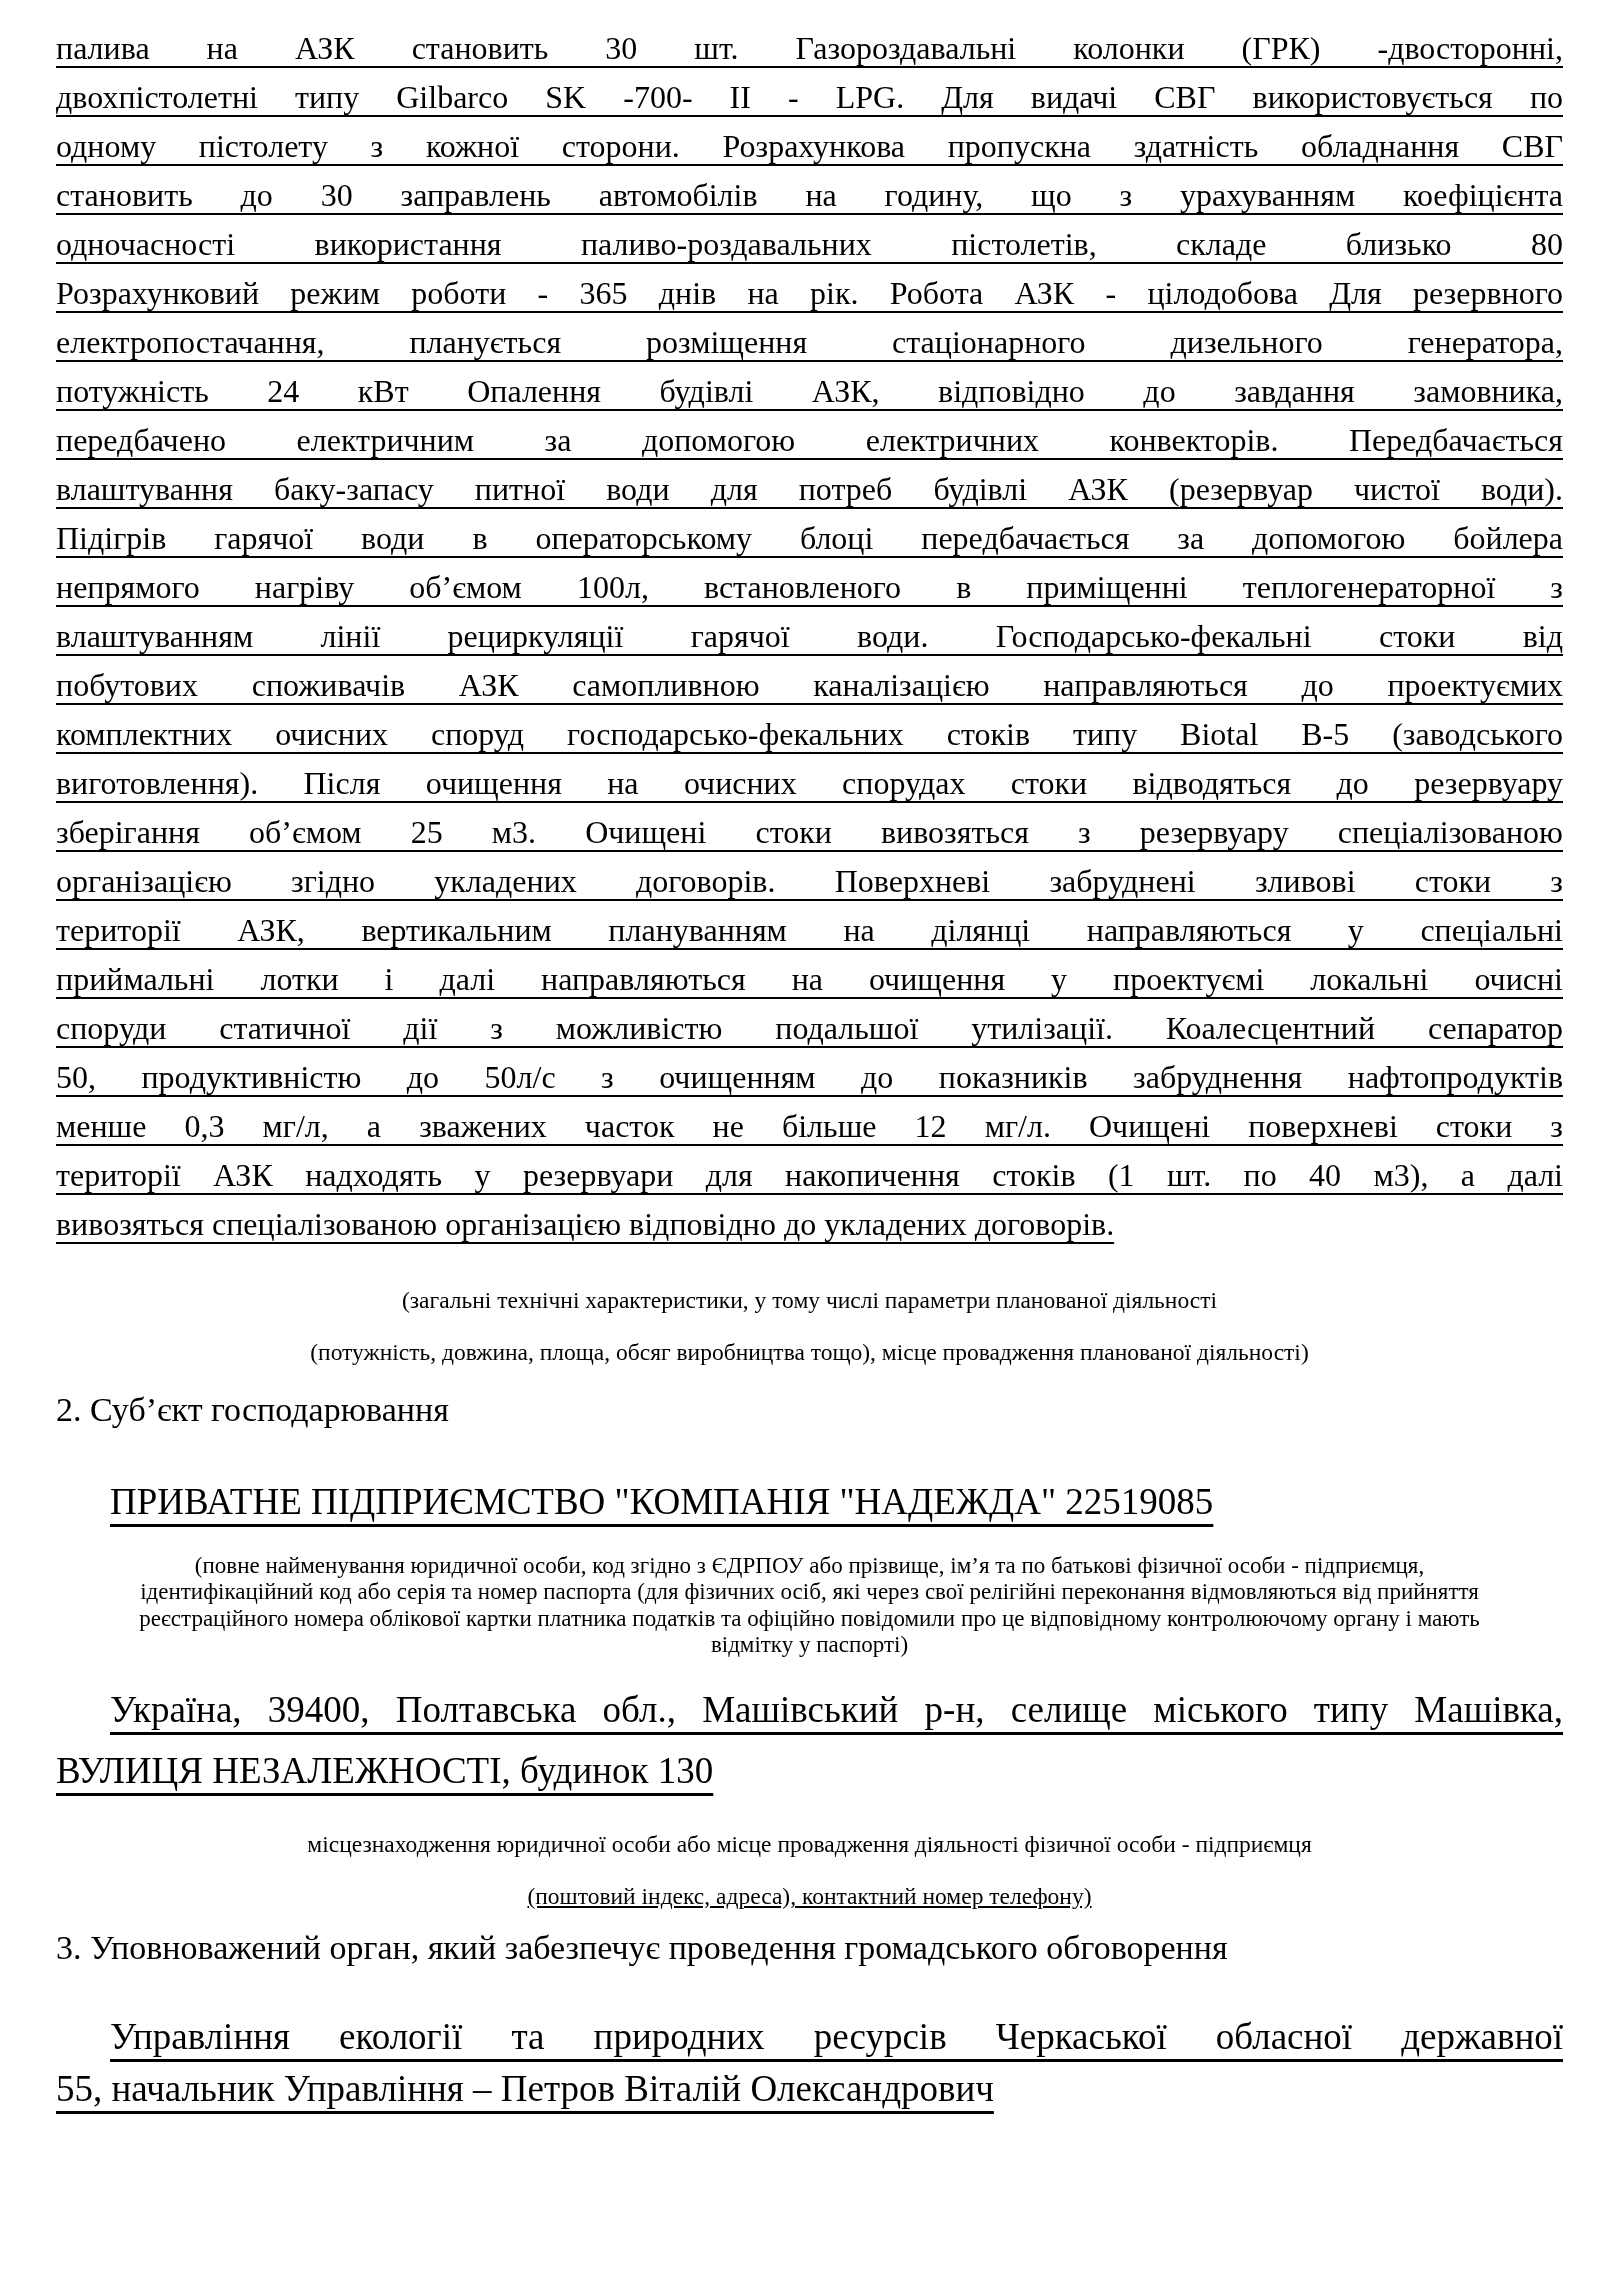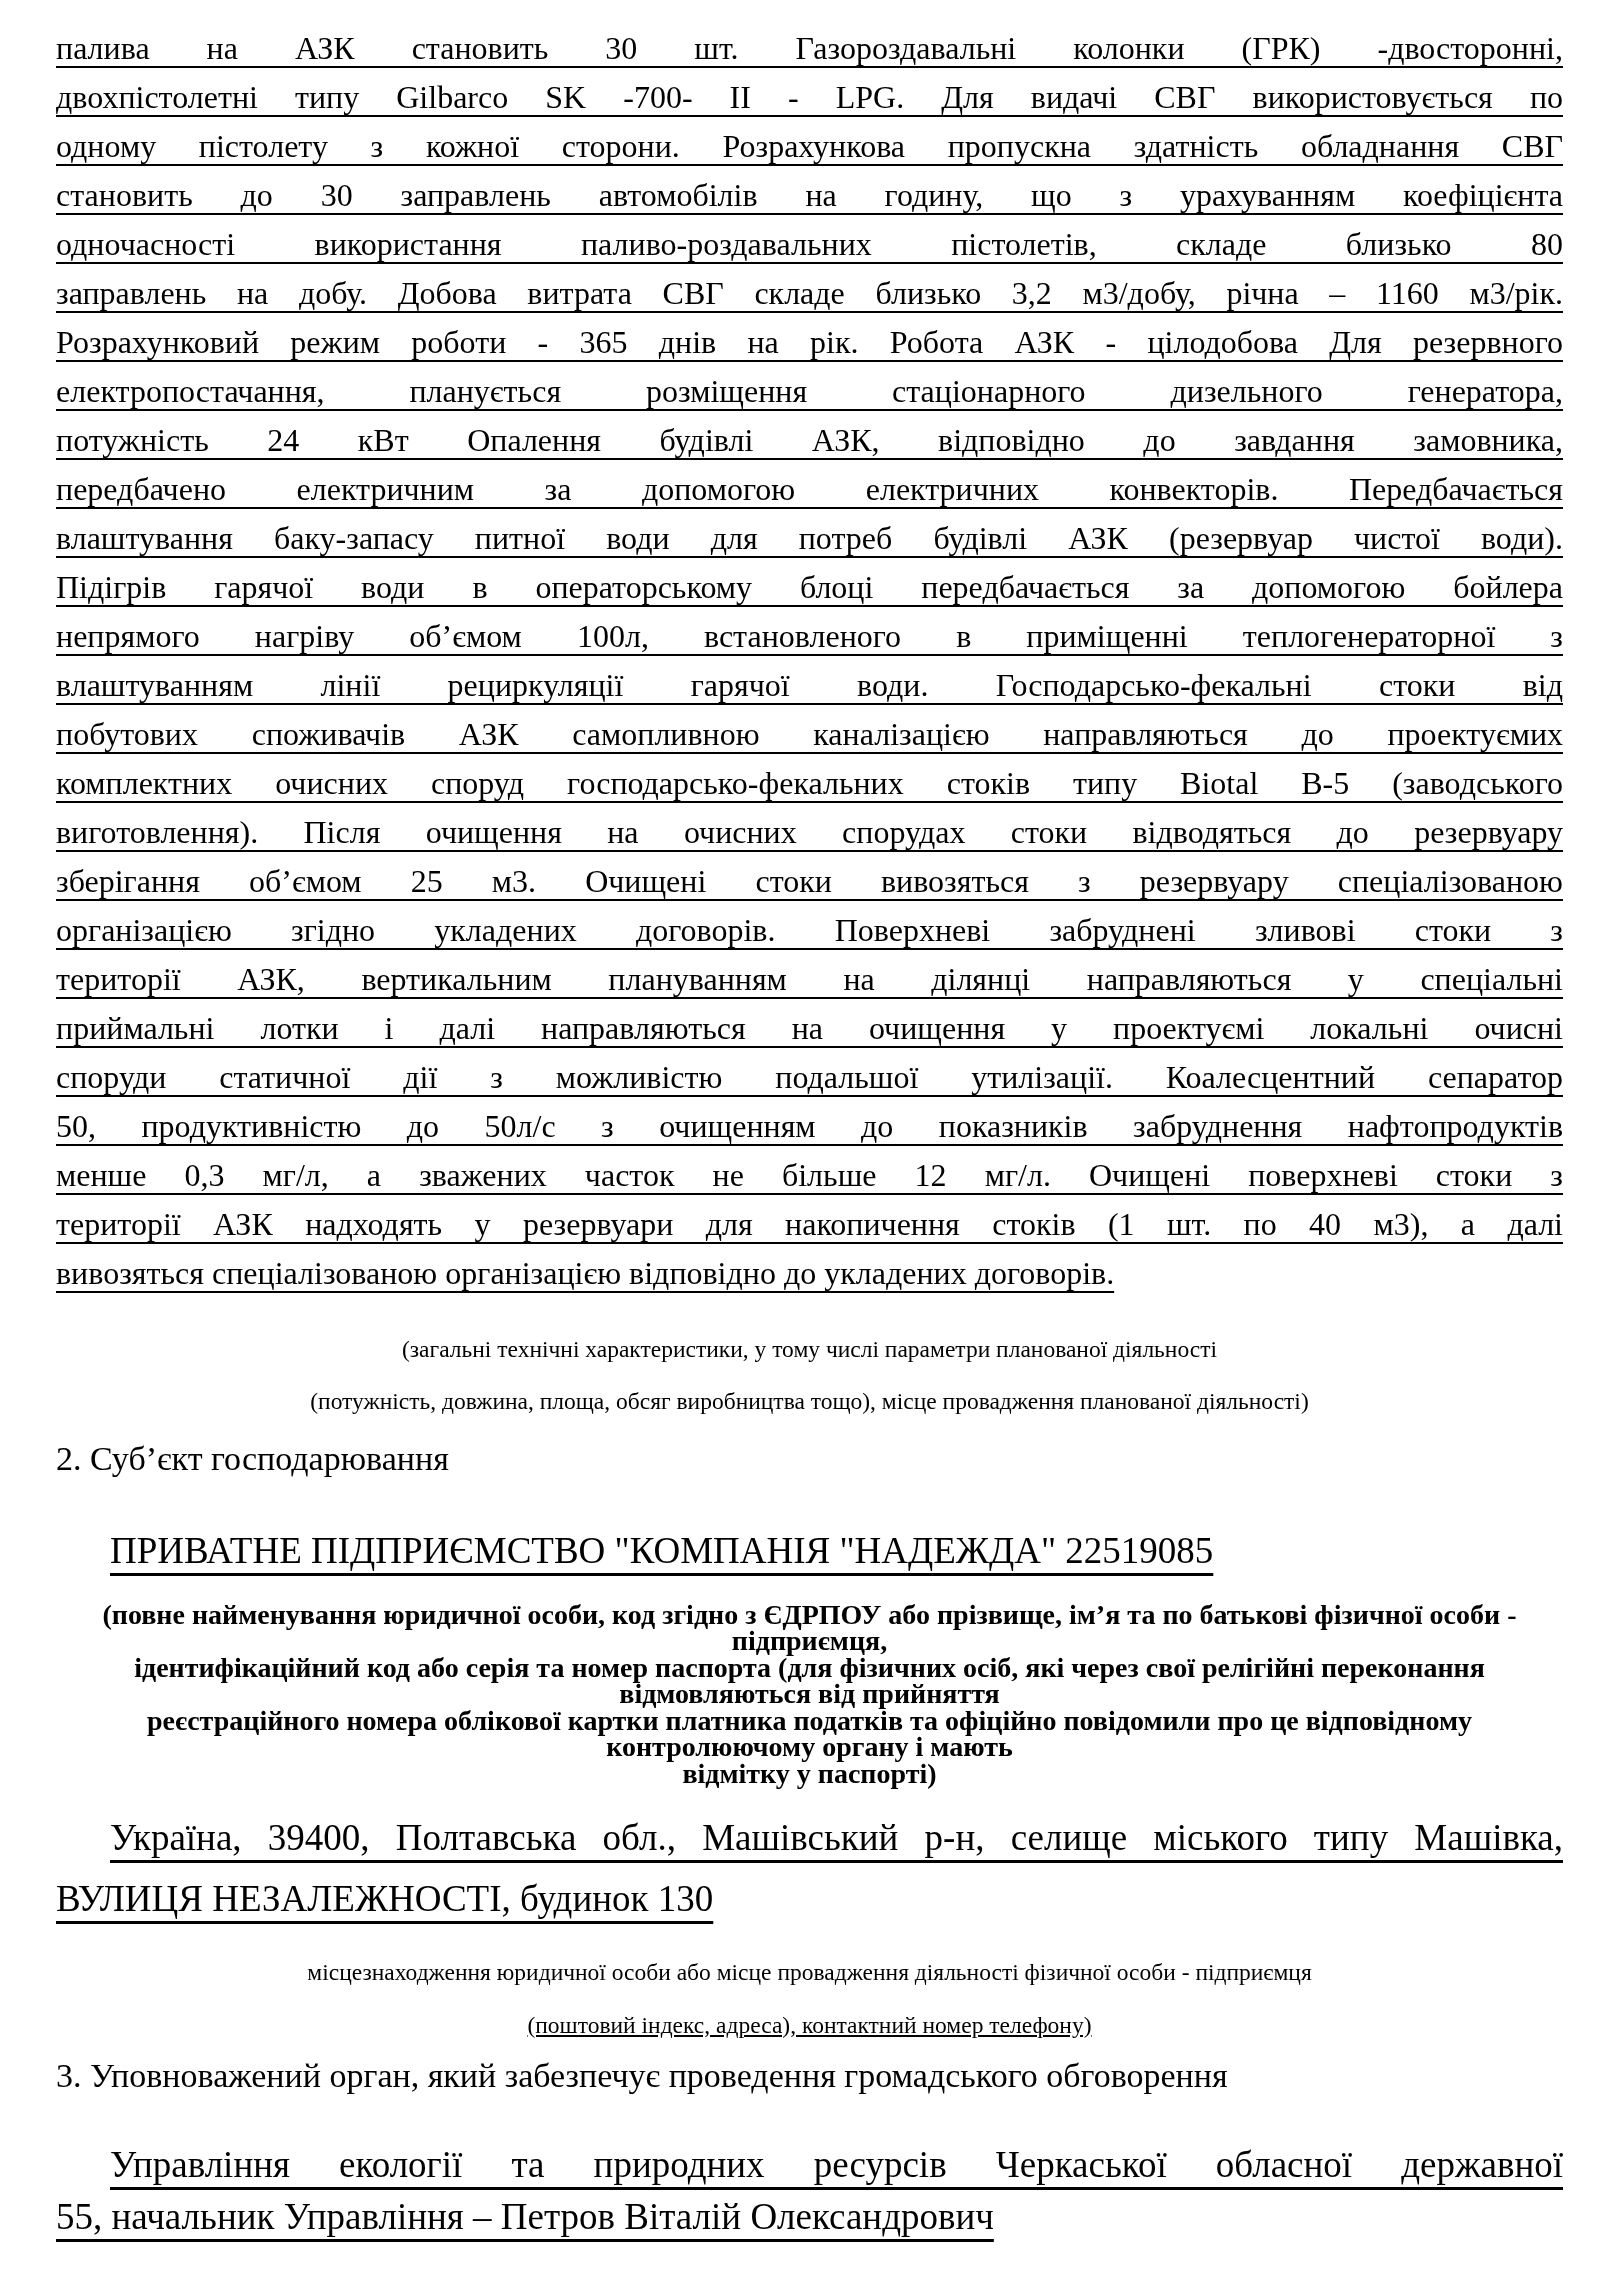--- a/index.html
+++ b/index.html
@@ -26,21 +26,21 @@
   }
   .just .line { text-align: justify; text-align-last: justify; text-justify: inter-word; white-space: normal; }
   .just .line.last { text-align-last: left; }
 
   
   .caption {
     font-size: 23.5px;
     line-height: 29px;
     text-align: center;
   }
-  .caption-block { margin-top: 27.4px; font-size: 28px; font-weight: bold; }
+  .caption-block { margin-top: 27.4px; font-size: 23px; }
   .cent .line { text-align: center; line-height: 26.5px; }
 
   .caption-technical { margin-top: 37px; }
   .caption-capacity  { margin-top: 23.5px; }
   .caption-location  { margin-top: 29px; }
   .caption-postal    { margin-top: 23.5px; text-decoration: underline; }
 
   
   .heading {
     font-size: 34px;
@@ -72,21 +72,20 @@
 <body>
 
 <div class="page">
 
   <div class="body-par just">
       <div class="line">палива на АЗК становить 30 шт. Газороздавальні колонки (ГРК) -двосторонні,</div>
       <div class="line">двохпістолетні типу Gilbarco SK -700- II - LPG. Для видачі СВГ використовується по</div>
       <div class="line">одному пістолету з кожної сторони. Розрахункова пропускна здатність обладнання СВГ</div>
       <div class="line">становить до 30 заправлень автомобілів на годину, що з урахуванням коефіцієнта</div>
       <div class="line">одночасності використання паливо-роздавальних пістолетів, складе близько 80</div>
-      <div class="line">заправлень на добу. Добова витрата СВГ складе близько 3,2 м3/добу, річна – 1160 м3/рік.</div>
       <div class="line">Розрахунковий режим роботи - 365 днів на рік. Робота АЗК - цілодобова Для резервного</div>
       <div class="line">електропостачання, планується розміщення стаціонарного дизельного генератора,</div>
       <div class="line">потужність 24 кВт Опалення будівлі АЗК, відповідно до завдання замовника,</div>
       <div class="line">передбачено електричним за допомогою електричних конвекторів. Передбачається</div>
       <div class="line">влаштування баку-запасу питної води для потреб будівлі АЗК (резервуар чистої води).</div>
       <div class="line">Підігрів гарячої води в операторському блоці передбачається за допомогою бойлера</div>
       <div class="line">непрямого нагріву об’ємом 100л, встановленого в приміщенні теплогенераторної з</div>
       <div class="line">влаштуванням лінії рециркуляції гарячої води. Господарсько-фекальні стоки від</div>
       <div class="line">побутових споживачів АЗК самопливною каналізацією направляються до проектуємих</div>
       <div class="line">комплектних очисних споруд господарсько-фекальних стоків типу Biotal B-5 (заводського</div>

